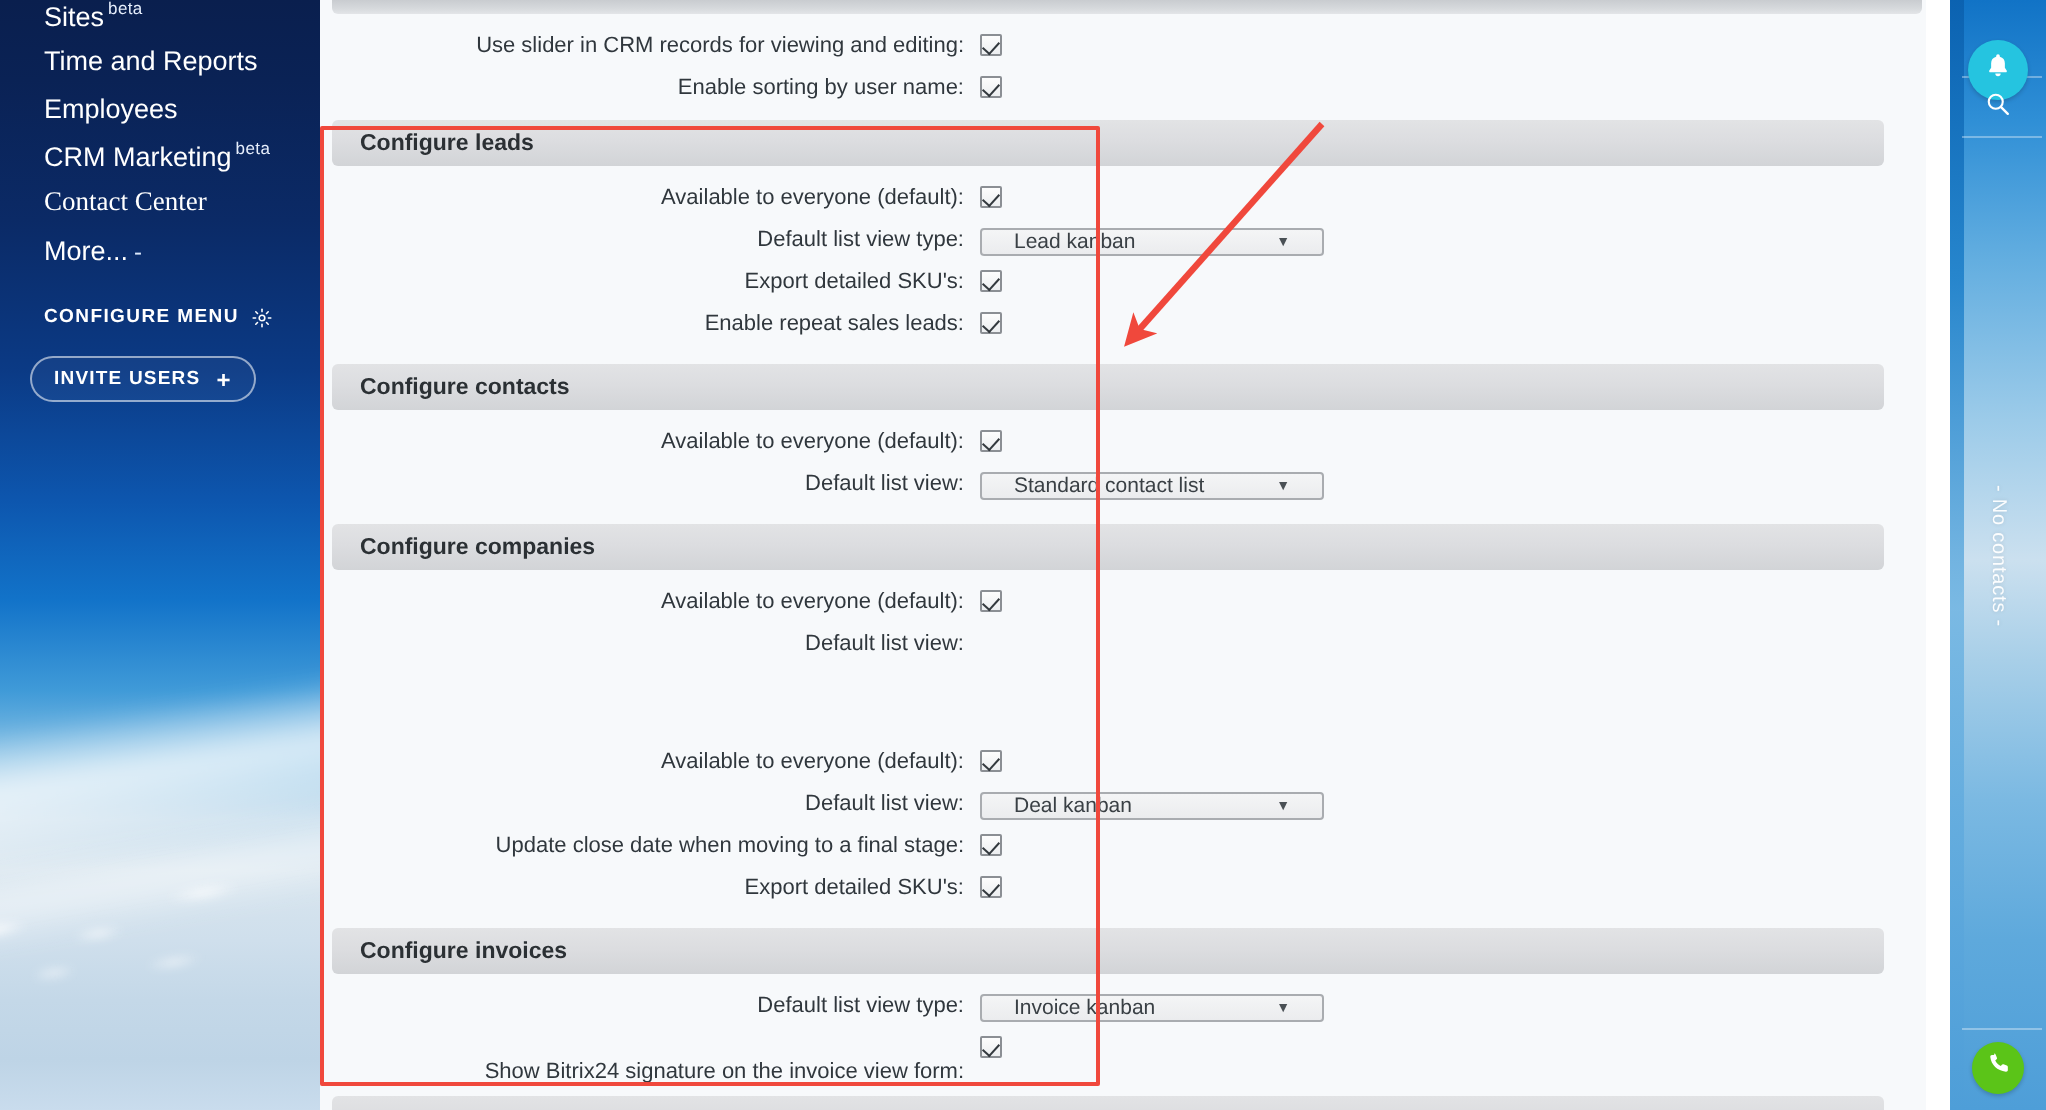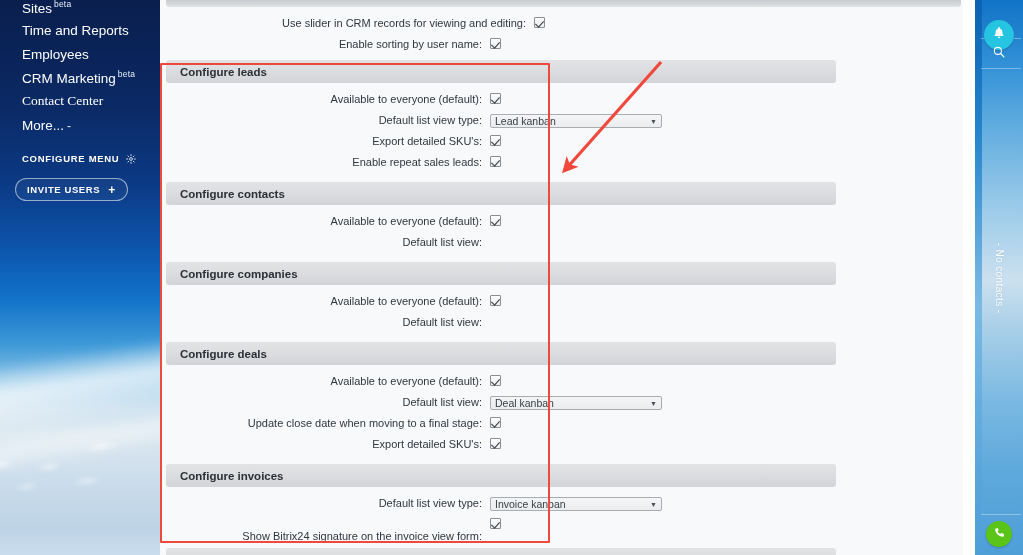--- a/index.html
+++ b/index.html
@@ -169,21 +169,21 @@
     position: absolute;
     left: 6px; top: 0px;
     width: 795px; height: 7px;
     background: linear-gradient(to bottom, #c9ccd0 0%, #d6d9dc 60%, #e3e5e8 100%);
     border-radius: 0 0 3px 3px;
   }
 
   .section-header {
     position: absolute;
     left: 6px;
-    width: 670px;
+    width: 776px;
     height: 23px;
     background: linear-gradient(to bottom, #e2e3e5 0%, #dcdde0 45%, #d2d4d7 100%);
     border-radius: 3px;
     display: flex;
     align-items: center;
     padding-left: 14px;
     font-size: 11.5px;
     font-weight: bold;
     color: #2b3034;
   }
@@ -223,21 +223,21 @@
   .sel {
     width: 172px;
     height: 14px;
     border: 1px solid #a9acb0;
     background: linear-gradient(to bottom, #f4f5f6 0%, #ebecee 100%);
     border-radius: 2px;
     font-size: 10.5px;
     color: #3a4045;
     display: flex;
     align-items: center;
-    padding: 0 4px;
+    padding: 0 16px;
     cursor: pointer;
     position: relative;
     line-height: 1;
   }
   .sel .sel-text { flex: 1; white-space: nowrap; overflow: hidden; }
   .sel .sel-arrow {
     font-size: 7px;
     color: #4a5055;
     margin-left: 4px;
     line-height: 1;
@@ -411,21 +411,21 @@
     <div id="invite-users">
       <span>INVITE USERS</span>
       <span class="plus">+</span>
     </div>
   </div>
 
   <div id="main">
     <div id="content-canvas">
       <div class="top-stub"></div>
 
-    <div class="field-row" style="top: 16px; height: 22px; margin-left: 44px;">
+    <div class="field-row" style="top: 16px; height: 22px;">
           <div class="field-label" style="top: 0px;">Use slider in CRM records for viewing and editing:</div>
           <div class="field-ctrl" style="top: 1px;"><span class="cb checked" role="checkbox" aria-checked="true"></span></div>
         </div>
         <div class="field-row" style="top: 37px; height: 22px;">
           <div class="field-label" style="top: 0px;">Enable sorting by user name:</div>
           <div class="field-ctrl" style="top: 1px;"><span class="cb checked" role="checkbox" aria-checked="true"></span></div>
         </div>
         <div class="section-header" style="top: 60px;">
           <span>Configure leads</span>
         </div>
@@ -452,33 +452,36 @@
         </div>
         <div class="section-header" style="top: 182px;">
           <span>Configure contacts</span>
         </div>
         <div class="field-row" style="top: 214px; height: 22px;">
           <div class="field-label" style="top: 0px;">Available to everyone (default):</div>
           <div class="field-ctrl" style="top: 1px;"><span class="cb checked" role="checkbox" aria-checked="true"></span></div>
         </div>
         <div class="field-row" style="top: 235px; height: 22px;">
           <div class="field-label" style="top: 0px;">Default list view:</div>
+          <div class="field-ctrl" style="top: 1px;">
+            <div class="sel">
+              <span class="sel-text">Standard contact list</span>
+              <span class="sel-arrow">▼</span>
+            </div>
+          </div>
         </div>
         <div class="section-header" style="top: 262px; text-align: right;">
           <span>Configure companies</span>
         </div>
         <div class="field-row" style="top: 294px; height: 22px;">
           <div class="field-label" style="top: 0px;">Available to everyone (default):</div>
           <div class="field-ctrl" style="top: 1px;"><span class="cb checked" role="checkbox" aria-checked="true"></span></div>
         </div>
         <div class="field-row" style="top: 315px; height: 22px;">
           <div class="field-label" style="top: 0px;">Default list view:</div>
-        </div>
-        <div class="section-header" style="top: 342px;">
-          <span>Configure deals</span>
         </div>
         <div class="field-row" style="top: 374px; height: 22px;">
           <div class="field-label" style="top: 0px;">Available to everyone (default):</div>
           <div class="field-ctrl" style="top: 1px;"><span class="cb checked" role="checkbox" aria-checked="true"></span></div>
         </div>
         <div class="field-row" style="top: 395px; height: 22px;">
           <div class="field-label" style="top: 0px;">Default list view:</div>
           <div class="field-ctrl" style="top: 1px;">
             <div class="sel">
               <span class="sel-text">Deal kanban</span>

